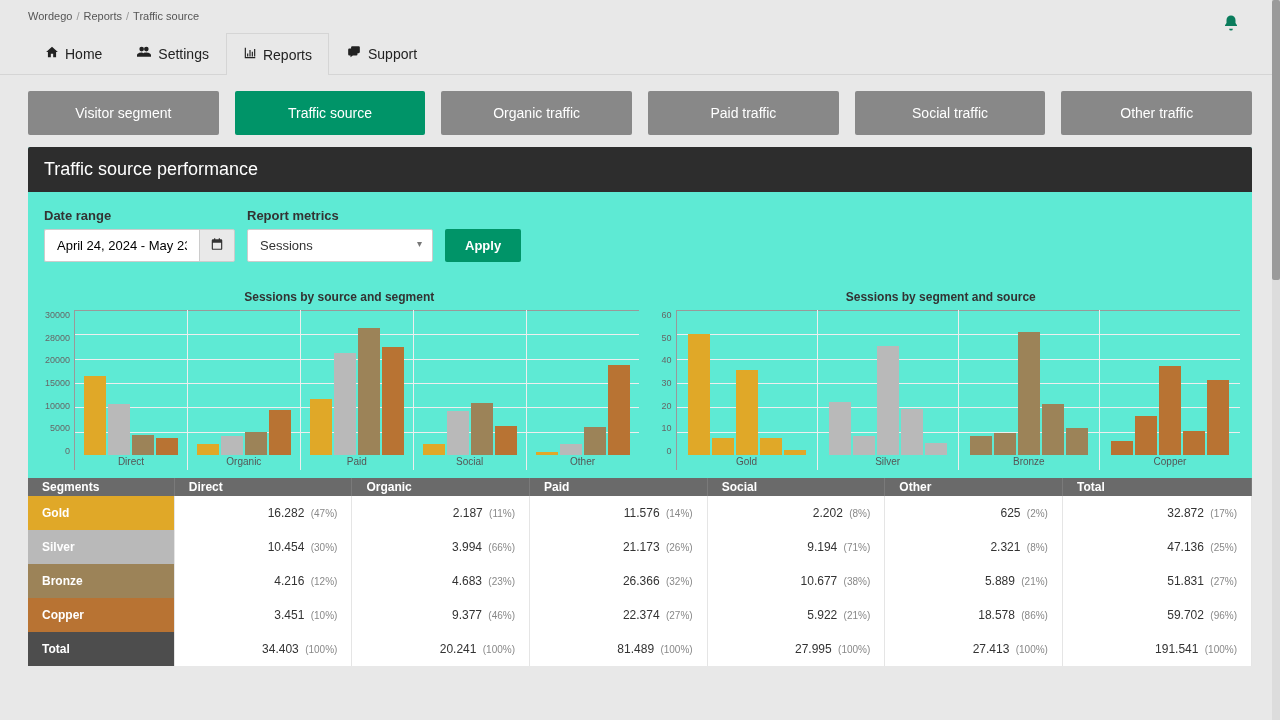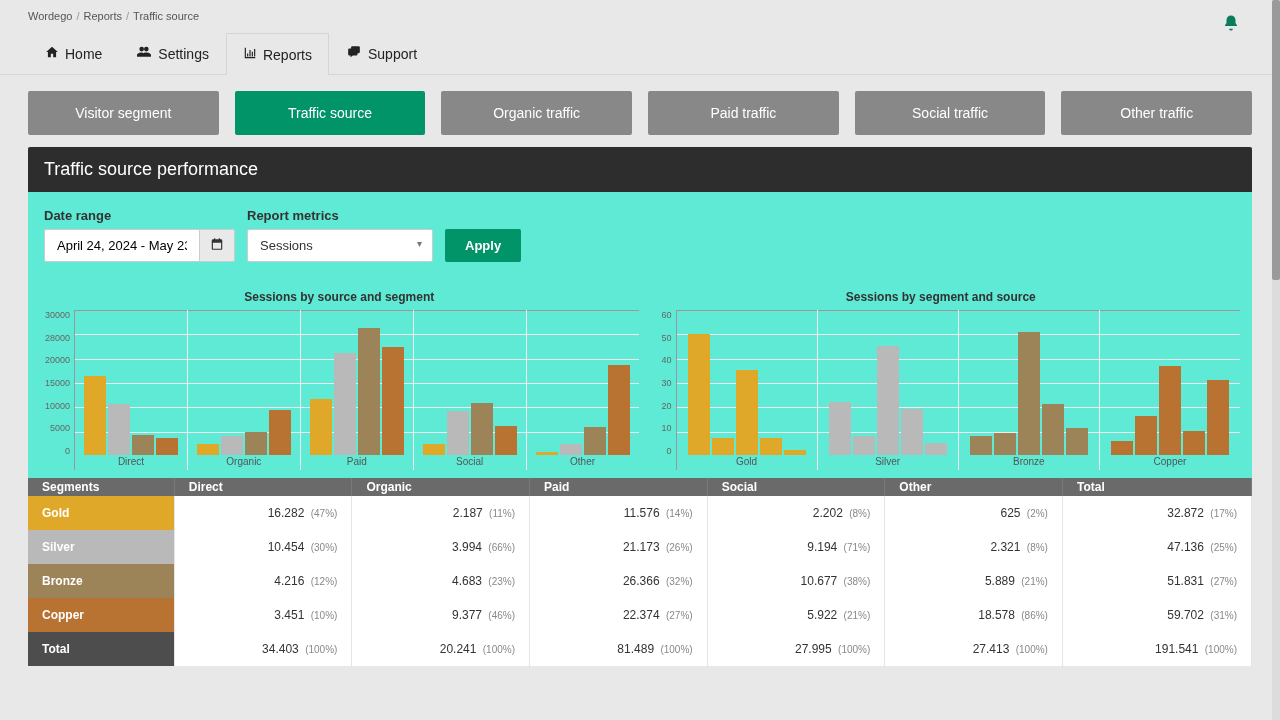--- a/index.html
+++ b/index.html
@@ -310,21 +310,21 @@
             <td>5.889 <span class="pct">(21%)</span></td>
             <td>51.831 <span class="pct">(27%)</span></td>
           </tr>
           <tr class="row-copper">
             <td>Copper</td>
             <td>3.451 <span class="pct">(10%)</span></td>
             <td>9.377 <span class="pct">(46%)</span></td>
             <td>22.374 <span class="pct">(27%)</span></td>
             <td>5.922 <span class="pct">(21%)</span></td>
             <td>18.578 <span class="pct">(86%)</span></td>
-            <td>59.702 <span class="pct">(31%)</span></td>
+            <td>59.702 <span class="pct">(96%)</span></td>
           </tr>
           <tr class="row-total">
             <td>Total</td>
             <td>34.403 <span class="pct">(100%)</span></td>
             <td>20.241 <span class="pct">(100%)</span></td>
             <td>81.489 <span class="pct">(100%)</span></td>
             <td>27.995 <span class="pct">(100%)</span></td>
             <td>27.413 <span class="pct">(100%)</span></td>
             <td>191.541 <span class="pct">(100%)</span></td>
           </tr>

